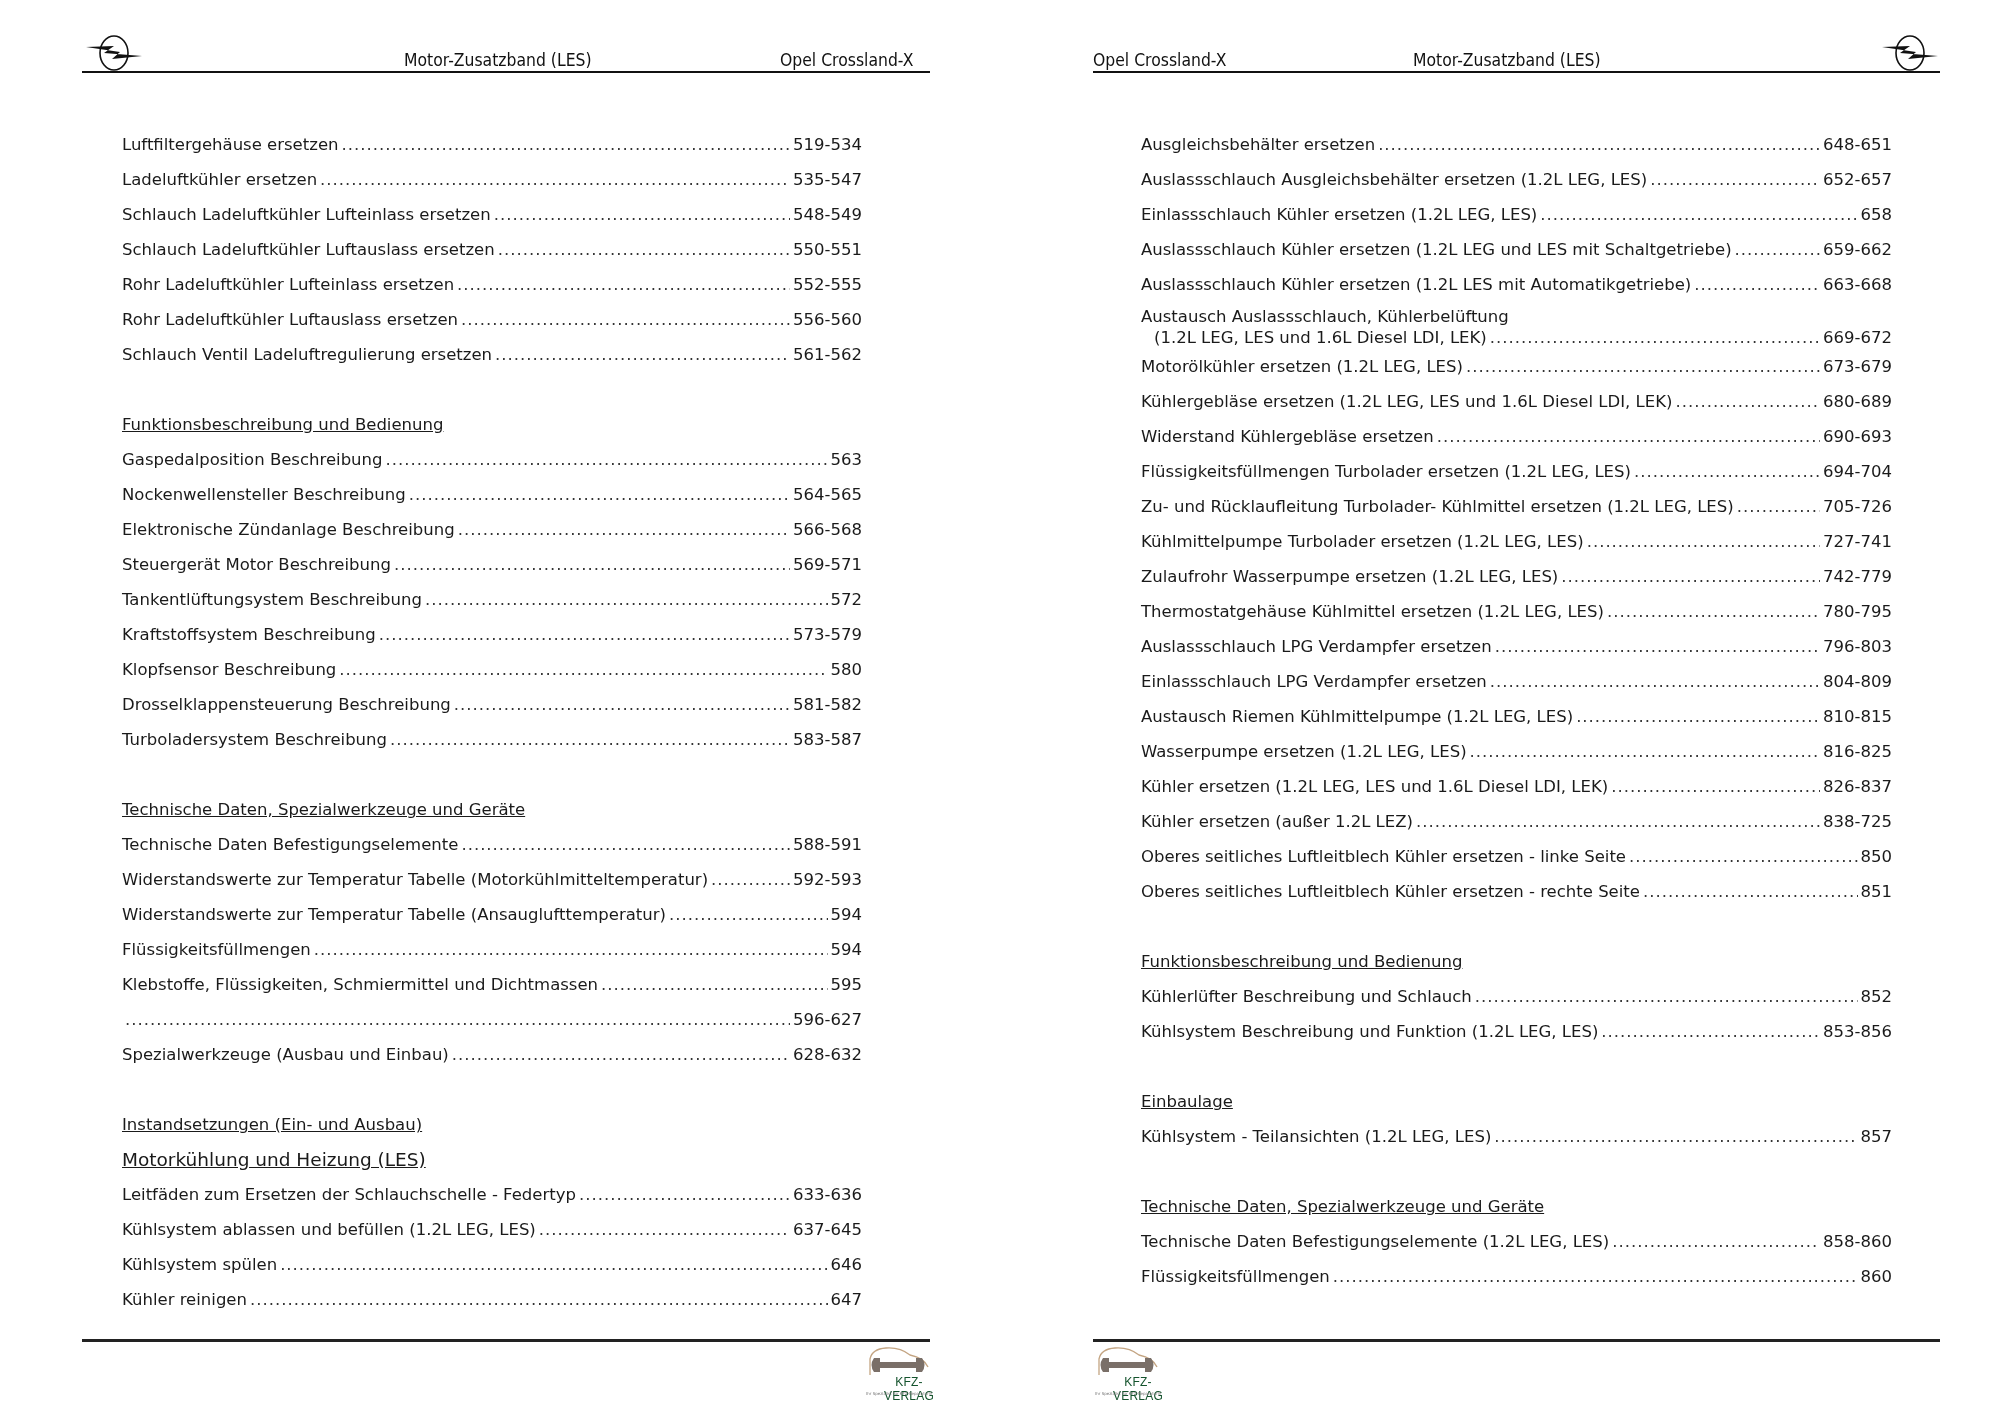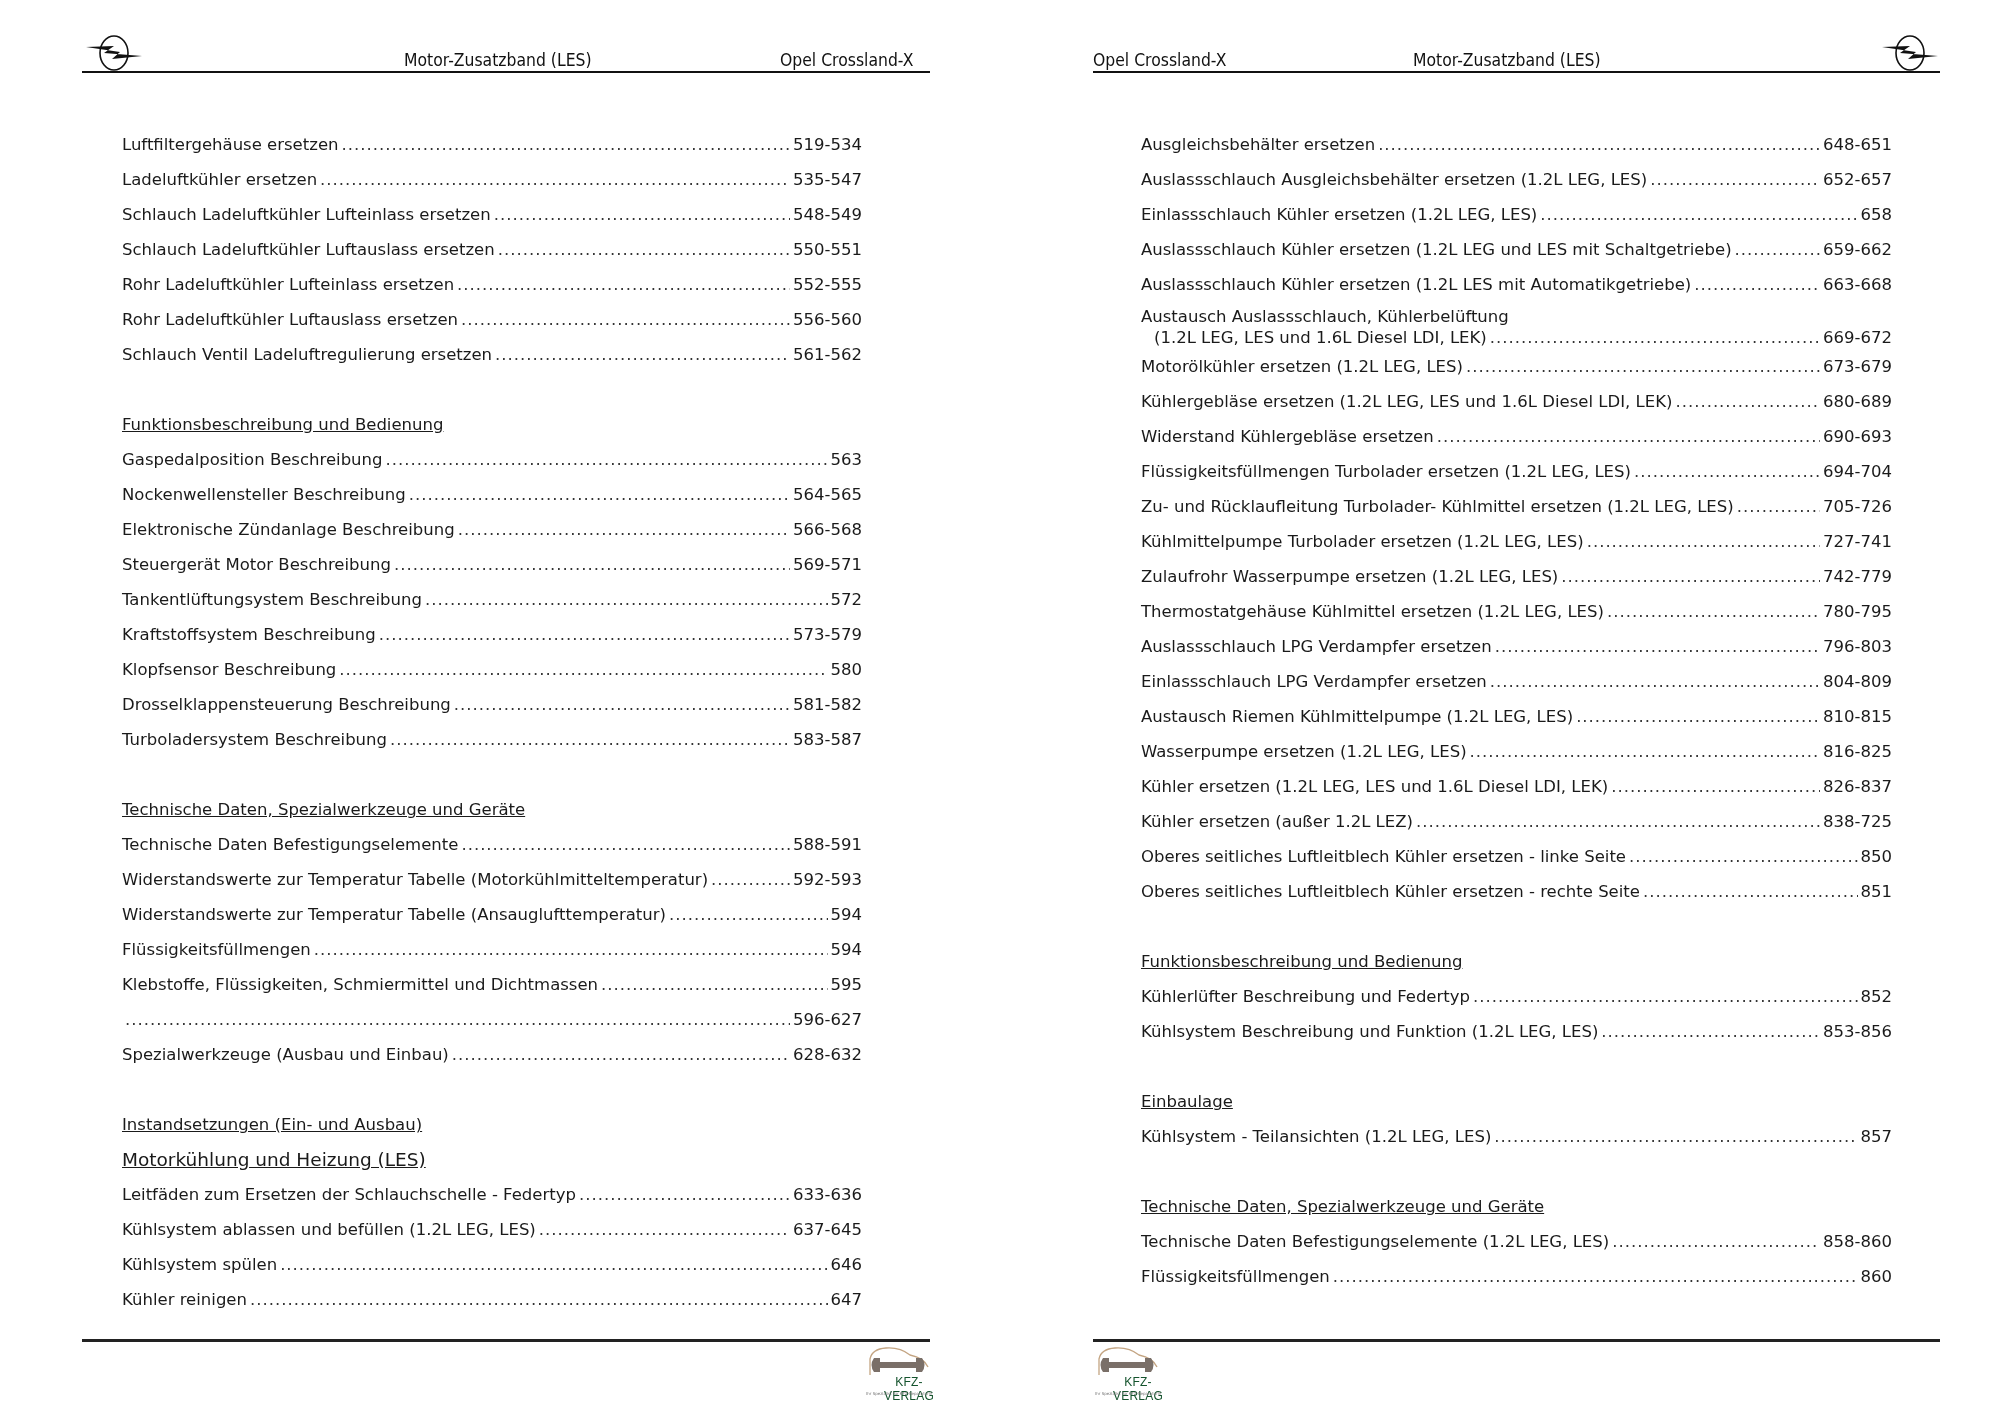--- a/index.html
+++ b/index.html
@@ -330,21 +330,21 @@
         <span class="pages">850</span>
       </div>
       <div class="row">
         <span class="label">Oberes seitliches Luftleitblech Kühler ersetzen - rechte Seite</span>
         <span class="dots"></span>
         <span class="pages">851</span>
       </div>
       <div class="gap"></div>
       <div class="heading">Funktionsbeschreibung und Bedienung</div>
       <div class="row">
-        <span class="label">Kühlerlüfter Beschreibung und Federtyp</span>
+        <span class="label">Kühlerlüfter Beschreibung und Schlauch</span>
         <span class="dots"></span>
         <span class="pages">852</span>
       </div>
       <div class="row">
         <span class="label">Kühlsystem Beschreibung und Funktion (1.2L LEG, LES)</span>
         <span class="dots"></span>
         <span class="pages">853-856</span>
       </div>
       <div class="gap"></div>
       <div class="heading">Einbaulage</div>

